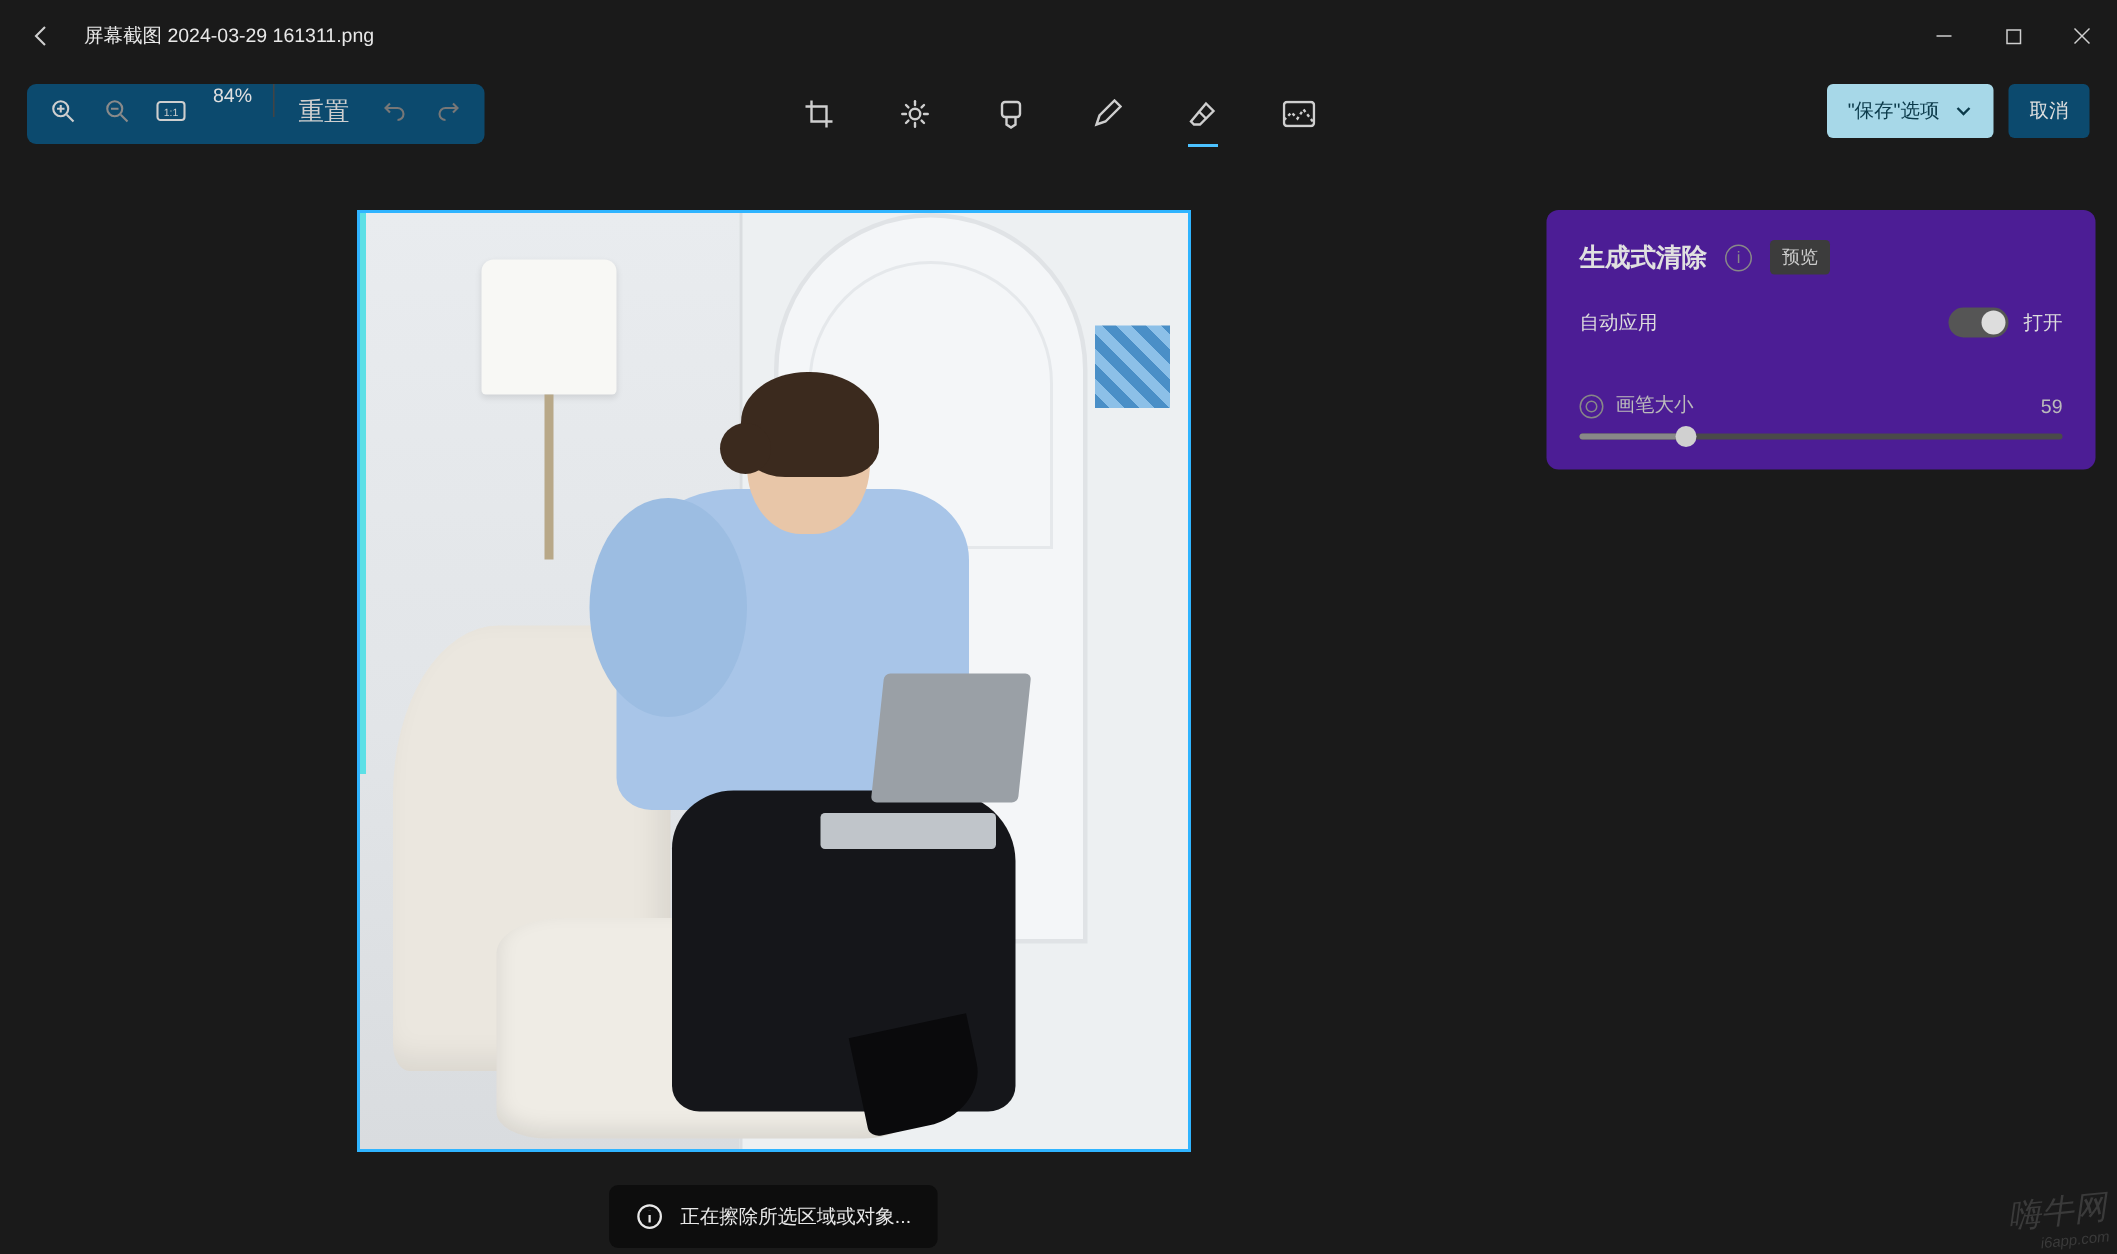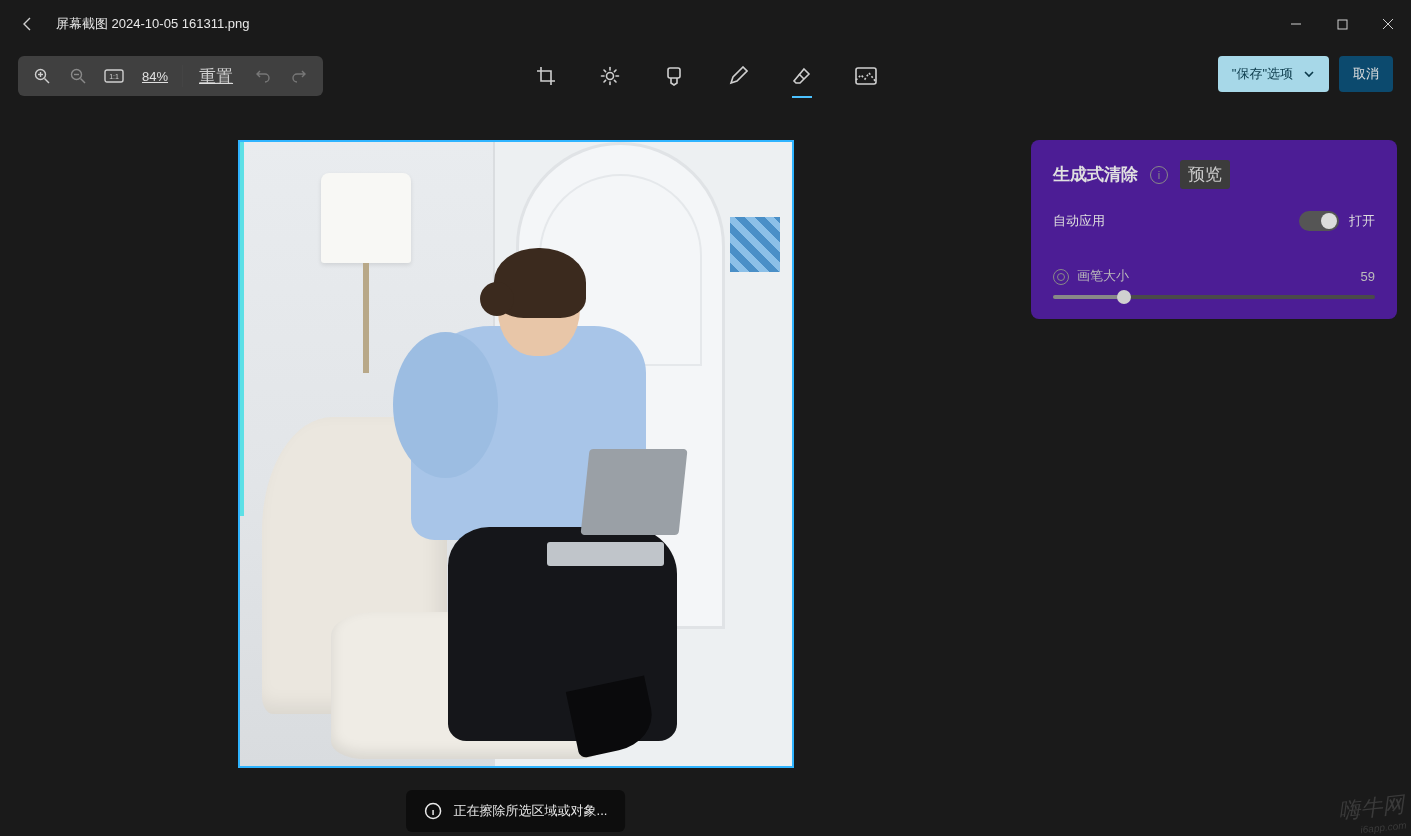--- a/index.html
+++ b/index.html
@@ -7,21 +7,21 @@
 
 
 .titlebar { height:48px; display:flex; align-items:center; padding:0 0 0 12px; background:#1a1a1a; }
 .titlebar .back { width:32px; height:32px; display:flex; align-items:center; justify-content:center; cursor:pointer; }
 .titlebar .title { font-size:13px; margin-left:12px; color:#e8e8e8; }
 .wincontrols { margin-left:auto; display:flex; }
 .wincontrols div { width:46px; height:48px; display:flex; align-items:center; justify-content:center; cursor:pointer; }
 
 
 .toolbar { height:56px; display:flex; align-items:center; padding:0 18px; }
-.toolgroup { display:flex; align-items:center; background:#404040; border-radius:6px; height:40px; padding:0 6px;text-decoration:underline; }
+.toolgroup { display:flex; align-items:flex-start; background:#0c4a6e; border-radius:6px; height:40px; padding:0 6px; }
 .tbtn { width:36px; height:36px; display:flex; align-items:center; justify-content:center; cursor:pointer; border-radius:4px; color:#cfcfcf; }
 .zoompct { font-size:13px; padding:0 10px; color:#e0e0e0; }
 .tbtn.text { width:auto; padding:0 12px; font-size:17px; }
 .vsep { width:1px; height:22px; background:#444; margin:0 4px; }
 
 .centertools { position:absolute; left:50%; transform:translateX(-50%); display:flex; gap:24px; align-items:center; height:56px; top:48px; }
 .ctool { width:40px; height:40px; display:flex; align-items:center; justify-content:center; cursor:pointer; border-radius:4px; position:relative; }
 .ctool.active::after { content:""; position:absolute; bottom:-2px; left:10px; right:10px; height:2px; background:#4cc2ff; }
 
 .rightbtns { position:absolute; right:18px; top:56px; display:flex; gap:10px; }
@@ -61,21 +61,21 @@
 .legs { position:absolute; top:56%; left:14%; width:74%; height:44%; background:#15161a; border-radius:18% 22% 8% 8%; }
 .shoe { position:absolute; bottom:-2%; left:54%; width:26%; height:14%; background:#0a0a0c; border-radius:0 0 50% 10%; transform:rotate(-12deg); }
 
 .toast { position:absolute; bottom:4px; left:50%; transform:translateX(-50%); background:#0d0d0d; border-radius:6px; height:42px; display:flex; align-items:center; padding:0 18px; gap:12px; font-size:13px; color:#e8e8e8; }
 
 
 .panelR { width:366px; background:#4c1d95; border-radius:8px; margin:30px 14px 14px 0; padding:20px 22px; height:fit-content; }
 .panelR h3 { font-size:17px; font-weight:600; display:inline-block; }
 .panelR .hrow { display:flex; align-items:center; gap:12px; margin-bottom:22px; }
 .infochip { width:18px; height:18px; border:1.5px solid #888; border-radius:50%; display:flex; align-items:center; justify-content:center; font-size:11px; color:#888; }
-.badge { background:#3c3c3c; font-size:17px; padding:3px 8px; border-radius:3px; color:#ccc; }
+.badge { background:#3c3c3c; font-size:12px; padding:3px 8px; border-radius:3px; color:#ccc; }
 .row { display:flex; align-items:center; justify-content:space-between; font-size:13px; margin-bottom:36px; color:#ddd; }
 .toggle { width:40px; height:20px; background:#555; border-radius:10px; position:relative; cursor:pointer; }
 .toggle .knob { position:absolute; right:2px; top:2px; width:16px; height:16px; background:#ddd; border-radius:50%; }
 .slrow { display:flex; align-items:center; justify-content:space-between; font-size:13px; color:#bbb; margin-bottom:10px; }
 .slrow .icn { width:16px; height:16px; border:1.5px solid #888; border-radius:50%; margin-right:8px; position:relative; }
 .slrow .icn::after { content:""; position:absolute; inset:3px; border:1.5px solid #888; border-radius:50%; }
 .slider { width:100%; height:4px; background:#4a4a4a; border-radius:2px; position:relative; cursor:pointer; }
 .slider .fill { position:absolute; left:0; top:0; height:100%; background:#888; border-radius:2px; }
 .slider .thumb { position:absolute; top:50%; width:14px; height:14px; background:#d0d0d0; border-radius:50%; transform:translate(-50%,-50%); }
 
@@ -86,21 +86,21 @@
 </style>
 </head>
 <body>
 
 <div class="titlebar">
   <div class="back">
     <svg width="16" height="16" viewBox="0 0 16 16" stroke="#cfcfcf" stroke-width="1.4" fill="none">
         <path d="M10 2 4 8l6 6"></path>
       </svg>
   </div>
-  <div class="title">屏幕截图 2024-10-05 161311.png</div>
+  <div class="title">屏幕截图 2024-03-29 161311.png</div>
   <div class="wincontrols">
     <div>
         <svg width="12" height="12" viewBox="0 0 12 12" stroke="#cfcfcf">
           <line x1="1" y1="6" x2="11" y2="6"></line>
         </svg>
       </div>
     <div>
         <svg width="11" height="11" viewBox="0 0 11 11" stroke="#cfcfcf" fill="none">
           <rect x="1" y="1" width="9" height="9"></rect>
         </svg>

